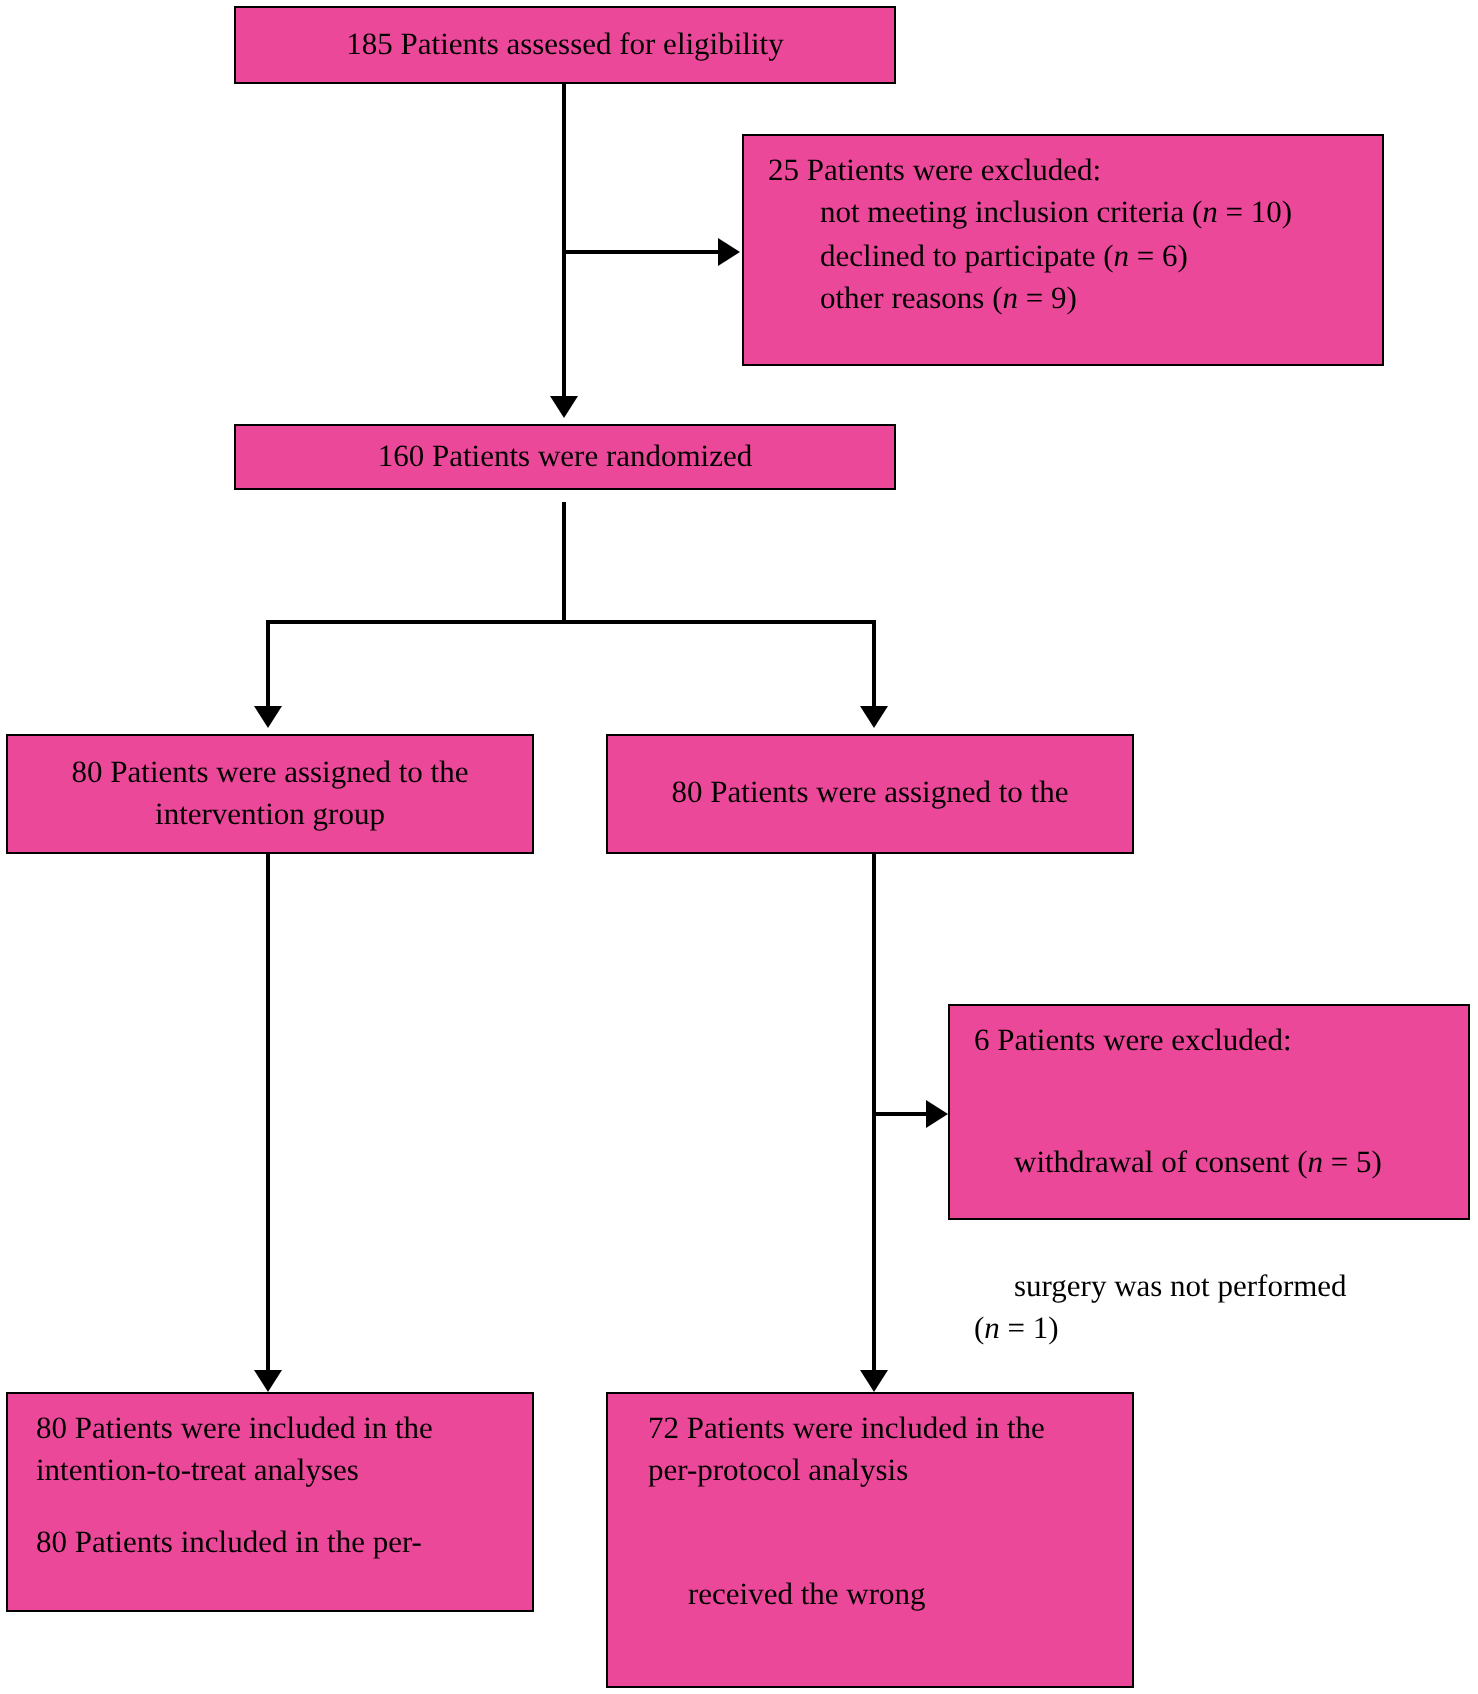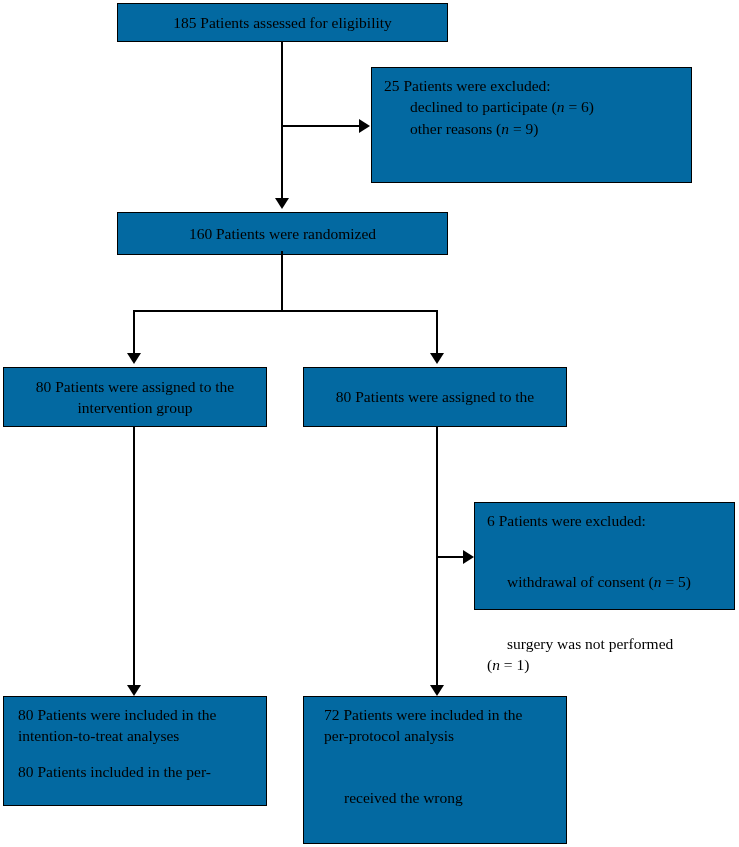--- a/index.html
+++ b/index.html
@@ -13,21 +13,21 @@
   }
   #flow {
     position: relative;
     width: 739px;
     height: 847px;
     overflow: hidden;
   }
   .box {
     position: absolute;
     border: 1.6px solid #000;
-    background: #0369a1;
+    background: #ec4899;
     box-sizing: border-box;
     font-size: 15.5px;
     line-height: 1.38;
   }
   .box.center {
     display: flex;
     align-items: center;
     justify-content: center;
     text-align: center;
   }
@@ -74,25 +74,26 @@
   </div>
 
   <div class="line vline" style="left:281px; top:42px; width:2px; height:157px;"></div>
   <div class="arrow-down" style="left:275px; top:198px;"></div>
 
   <div class="line hline" style="left:281px; top:125px; width:79px; height:2px;"></div>
   <div class="arrow-right" style="left:359px; top:119px;"></div>
 
   <div class="box left" style="left:371px; top:67px; width:321px; height:116px;">
     <span class="tight">25 Patients were excluded:</span>
+    <span class="indent1">not meeting inclusion criteria (<em>n</em> = 10)</span>
     <span class="indent1">declined to participate (<em>n</em> = 6)</span>
     <span class="indent1">other reasons (<em>n</em> = 9)</span>
   </div>
 
-  <div class="box center" style="left:117px; top:212px; width:331px; height:43px;">
+  <div class="box center" style="left:117px; top:212px; width:331px; height:33px;">
     <span>160 Patients were randomized</span>
   </div>
 
   <div class="line vline" style="left:281px; top:251px; width:2px; height:60px;"></div>
   <div class="line hline" style="left:133px; top:310px; width:305px; height:2px;"></div>
   <div class="line vline" style="left:133px; top:310px; width:2px; height:44px;"></div>
   <div class="arrow-down" style="left:127px; top:353px;"></div>
   <div class="line vline" style="left:436px; top:310px; width:2px; height:44px;"></div>
   <div class="arrow-down" style="left:430px; top:353px;"></div>
 

